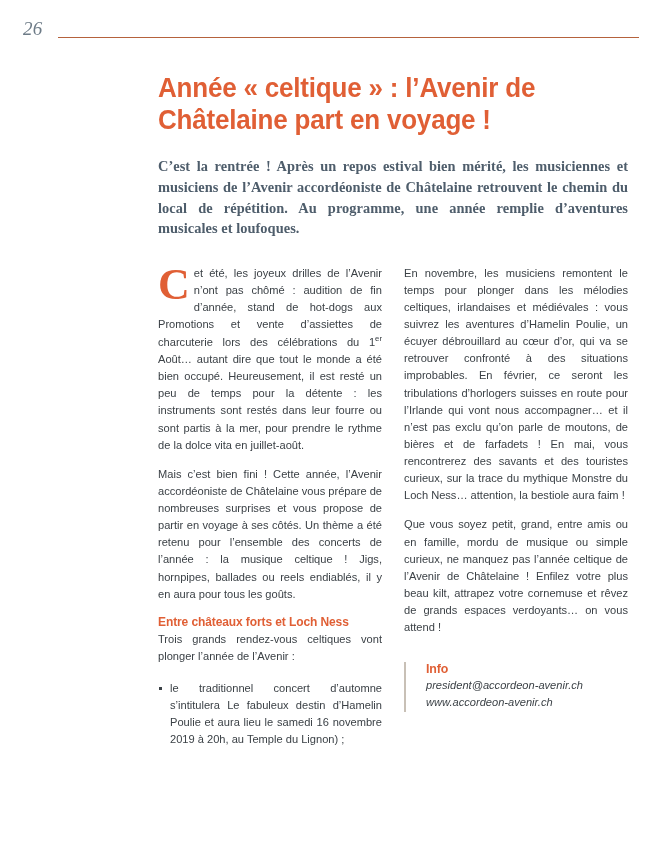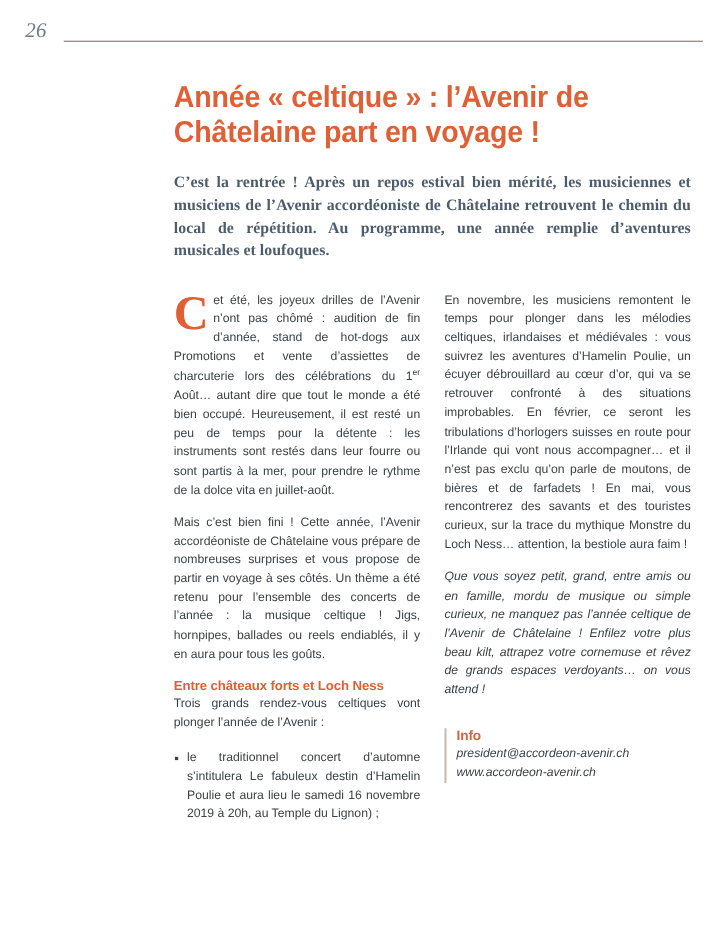--- a/index.html
+++ b/index.html
@@ -97,21 +97,21 @@
   .body-text {
     font-family: "Liberation Sans", sans-serif;
     font-size: 11.1px;
     line-height: 1.545;
     color: #3b4146;
     text-align: justify;
     text-justify: inter-word;
     margin: 0 0 12px 0;
     hyphens: manual;
   }
-  .body-text.last { margin-bottom: 0; font-style: italic; }
+  .body-text.last { margin-bottom: 0; }
 
   
   .dropcap-para::first-letter {
     float: left;
     font-family: "Liberation Serif", serif;
     font-weight: bold;
     font-size: 44px;
     line-height: 36px;
     color: #e05f35;
     padding: 1px 4px 0 0;
@@ -163,21 +163,21 @@
     font-size: 11.1px;
     color: #3b4146;
     text-align: right;
     margin: 22px 0 0 0;
   }
 
   
   .infobox {
     margin-top: 26px;
     border-left: 2.5px solid #c8c0b6;
-    padding-left: 9px;
+    padding-left: 20px;
   }
   .infobox-title {
     font-family: "Liberation Sans", sans-serif;
     font-weight: bold;
     font-size: 12.4px;
     color: #e05f35;
     margin: 0 0 1px 0;
     letter-spacing: -0.1px;
   }
   .infobox-body {

